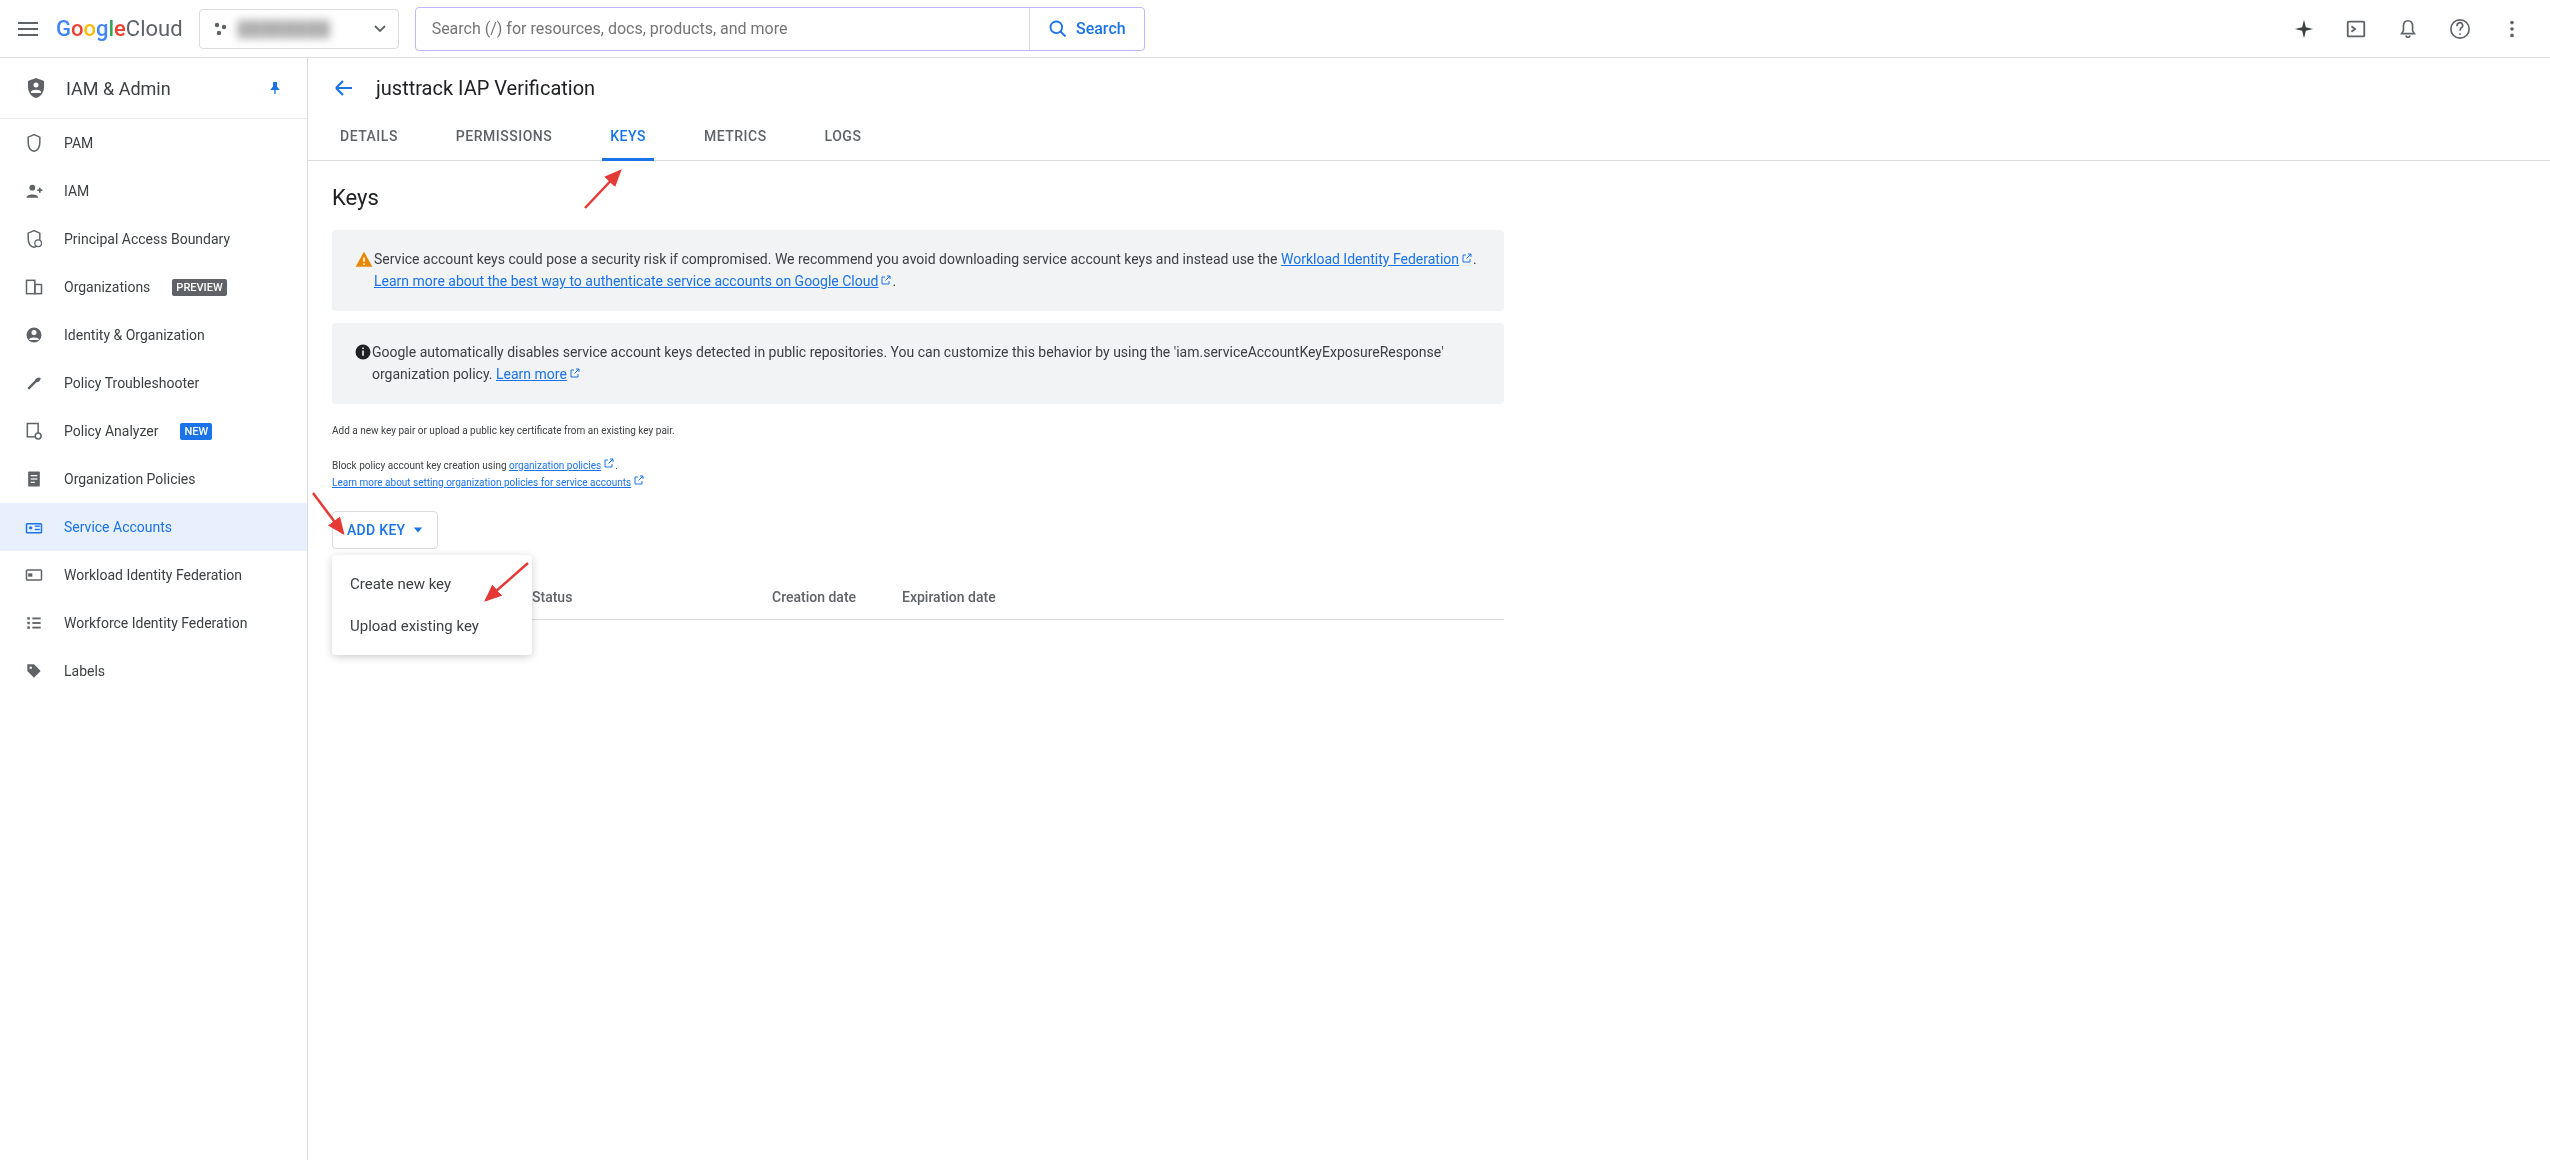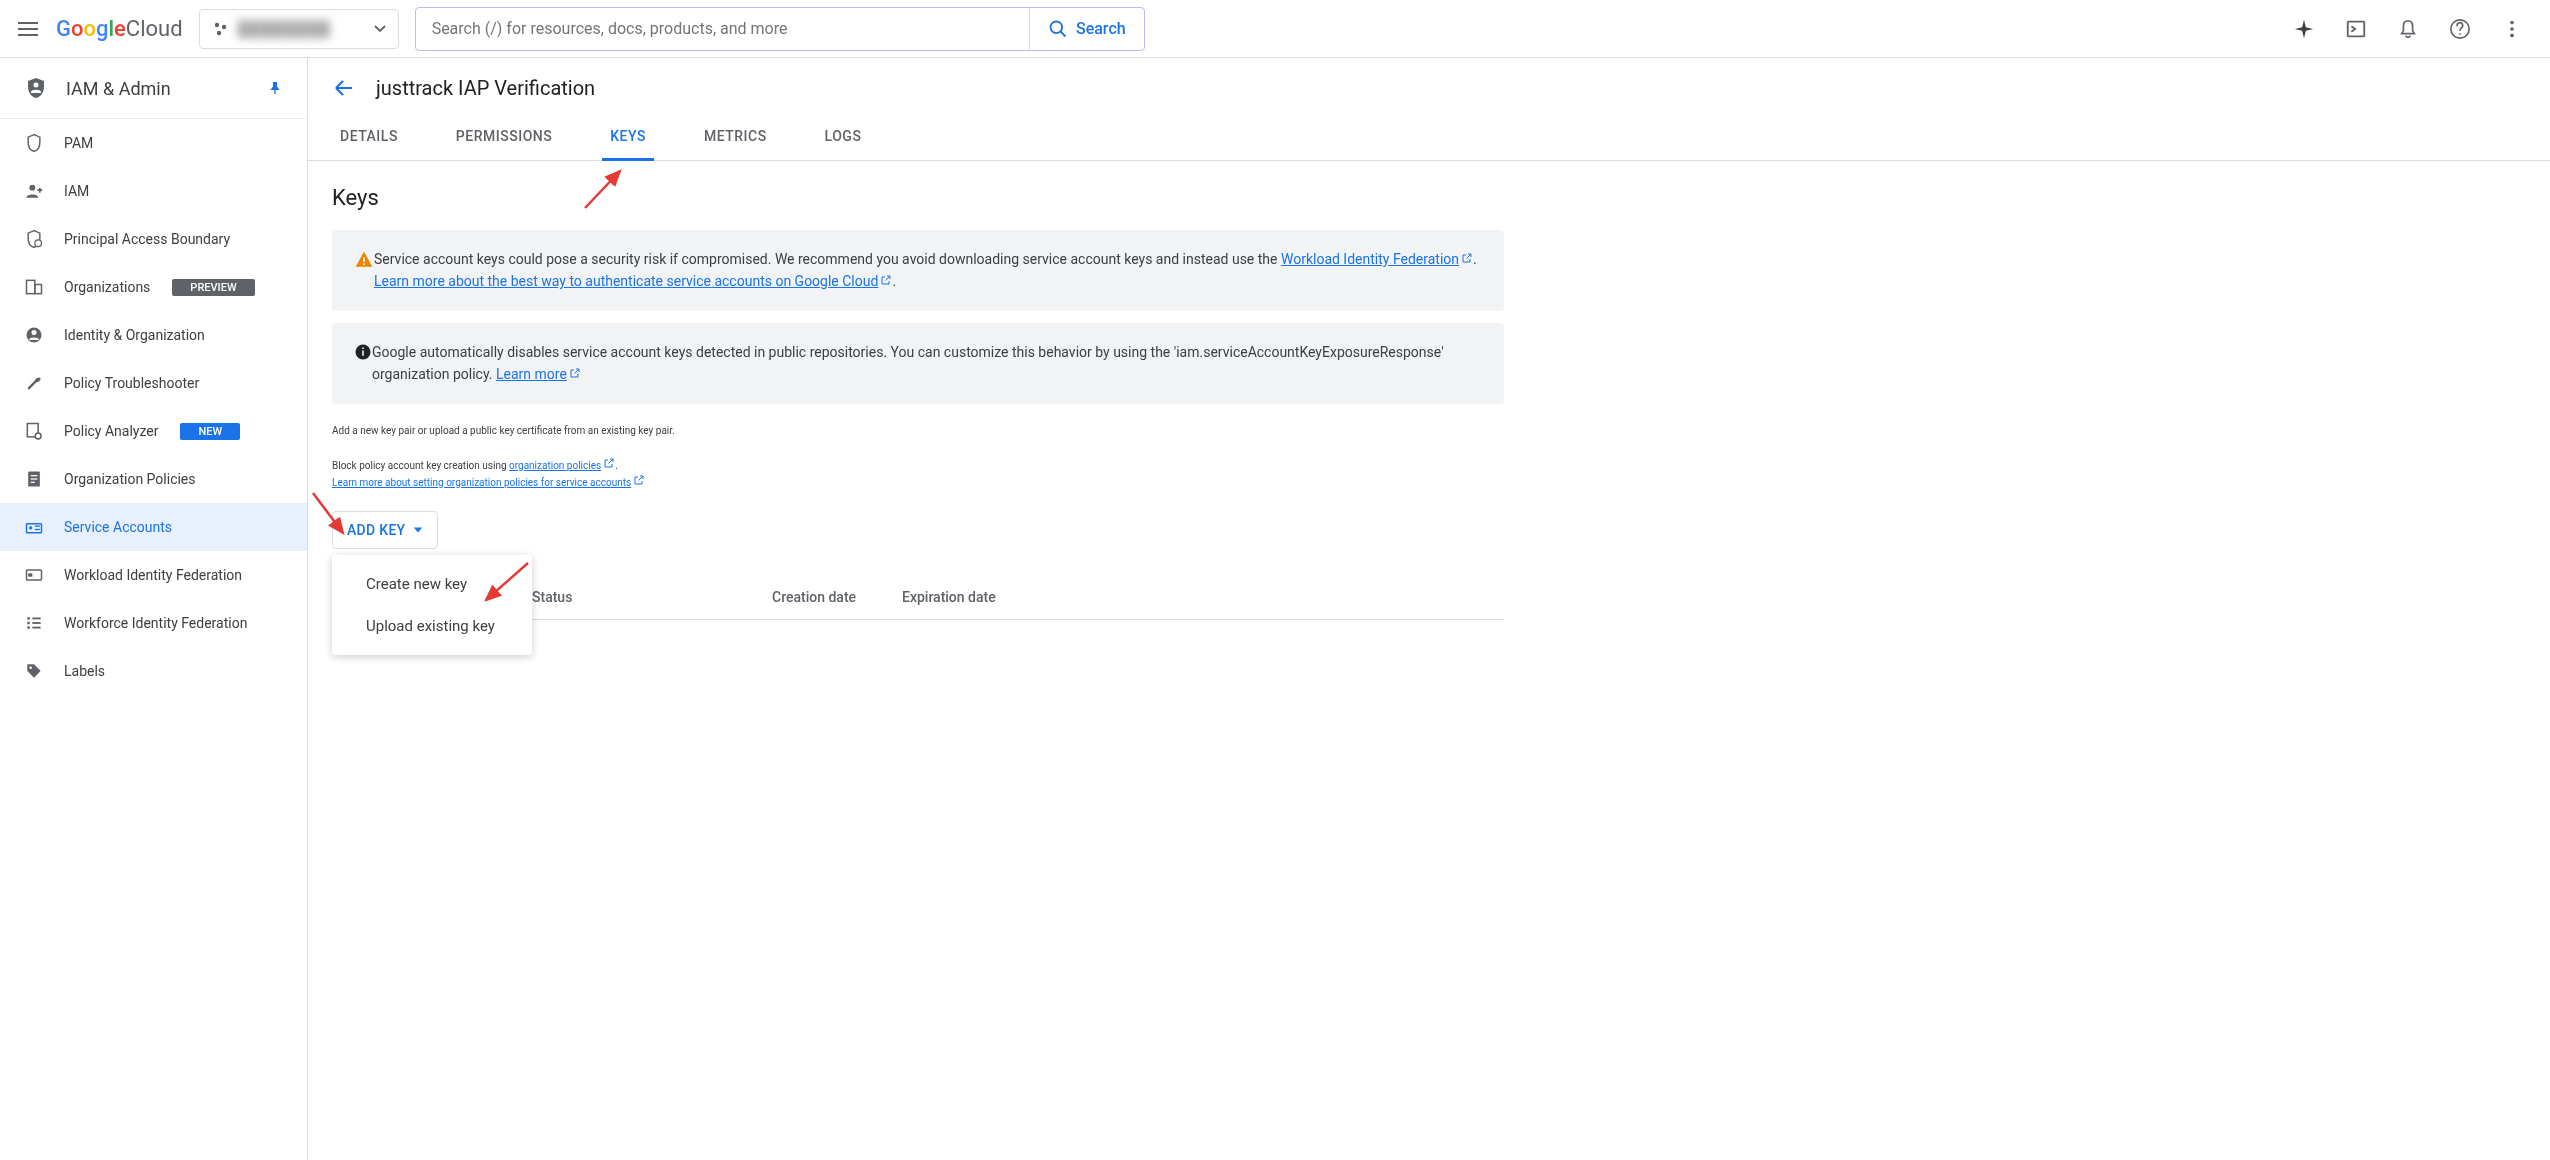--- a/index.html
+++ b/index.html
@@ -22,21 +22,21 @@
 
 
 .layout { display: flex; height: calc(100vh - 58px); }
 .sidebar { width: 308px; border-right: 1px solid #dadce0; overflow-y: auto; flex-shrink: 0; }
 .sidebar-header { display: flex; align-items: center; padding: 18px 24px; gap: 18px; border-bottom: 1px solid #e8eaed; font-size: 18px; color: #3c4043; position: relative;}
 .pin-icon { margin-left: auto; color: #1a73e8; }
 .sidebar-item { display: flex; align-items: center; padding: 0 24px; height: 48px; gap: 20px; cursor: pointer; color: #3c4043; font-size: 14px; }
 .sidebar-item.active { background: #e8f0fe; color: #1a73e8; }
 .sidebar-item.active .nav-icon { color: #1a73e8; }
 .nav-icon { width: 20px; height: 20px; color: #5f6368; display: flex; align-items: center; justify-content: center; flex-shrink: 0;}
-.badge { font-size: 11px; font-weight: 500; padding: 2px 18px; border-radius: 2px; margin-left: 2px; }
+.badge { font-size: 11px; font-weight: 500; padding: 2px 4px; border-radius: 2px; margin-left: 2px; }
 .badge-preview { background: #5f6368; color: #fff; }
 .badge-new { background: #1a73e8; color: #fff; }
 
 
 .main { flex: 1; overflow: auto; position: relative; }
 .page-header { display: flex; align-items: center; padding: 18px 24px 14px; gap: 20px; }
 .back-arrow { color: #1a73e8; cursor: pointer; }
 .page-title { font-size: 20px; color: #202124; font-weight: 400;}
 .tabs { display: flex; padding: 0 24px; border-bottom: 1px solid #dadce0; gap: 42px; }
 .tab { padding: 14px 8px; font-size: 14px; font-weight: 500; color: #5f6368; cursor: pointer; letter-spacing: 0.5px; border-bottom: 3px solid transparent; margin-bottom: -1px;}
@@ -47,21 +47,21 @@
 .info-box { display: flex; align-items: flex-start; padding: 18px 22px; background: #f1f3f4; border-radius: 4px; margin-bottom: 12px; font-size: 14px; line-height: 1.6; color: #3c4043;}
 .info-box .icon-wrap { flex-shrink: 0; padding-top: 2px;}
 .warn-icon { color: #ea8600; }
 .info-icon-dark { color: #202124; }
 .link { color: #1a73e8; text-decoration: underline; text-decoration-color: #1a73e8; cursor: pointer; }
 .ext-icon { display: inline-block; width: 12px; height: 12px; margin-left: 2px; vertical-align: baseline; }
 .desc-text { font-size: 10px; color: #3c4043; margin: 18px 0 0; line-height: 1.7;}
 
 .add-key-area { position: relative; margin-top: 20px; }
 .add-key-btn { display: inline-flex; align-items: center; gap: 8px; padding: 10px 14px; border: 1px solid #dadce0; border-radius: 4px; color: #1a73e8; font-weight: 500; font-size: 14px; cursor: pointer; letter-spacing: 0.3px; background: #fff;}
-.dropdown { position: absolute; top: 44px; left: 0; background: #fff; border-radius: 4px; box-shadow: 0 2px 8px rgba(0,0,0,0.2); min-width: 200px; padding: 8px 16px; z-index: 10;}
+.dropdown { position: absolute; top: 44px; left: 0; background: #fff; border-radius: 4px; box-shadow: 0 2px 8px rgba(0,0,0,0.2); min-width: 200px; padding: 8px 0; z-index: 10;}
 .dropdown-item { padding: 12px 18px; font-size: 15px; color: #3c4043; cursor: pointer; }
 
 .table-header { display: flex; padding: 16px 0 14px; border-bottom: 1px solid #dadce0; margin-top: 24px; font-size: 14px; font-weight: 500; color: #5f6368;}
 .th { padding-right: 40px; }
 .th.status { min-width: 240px; margin-left: 200px;}
 .th.creation { min-width: 130px;}
 
 
 .arrow { position: absolute; pointer-events: none; z-index: 50; }
 .arrow svg { overflow: visible; }

